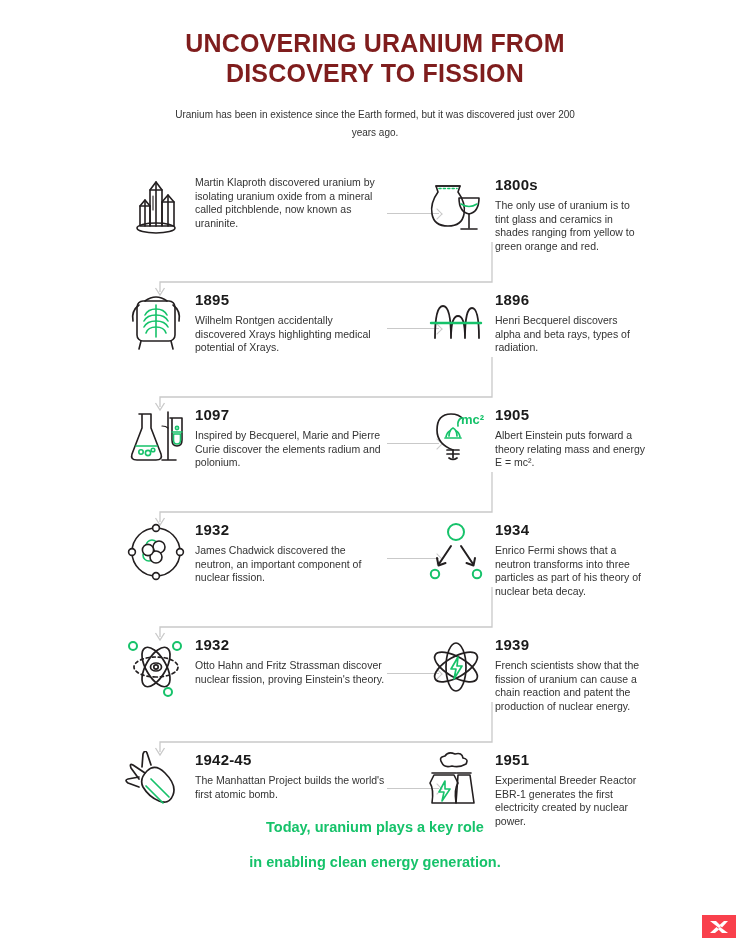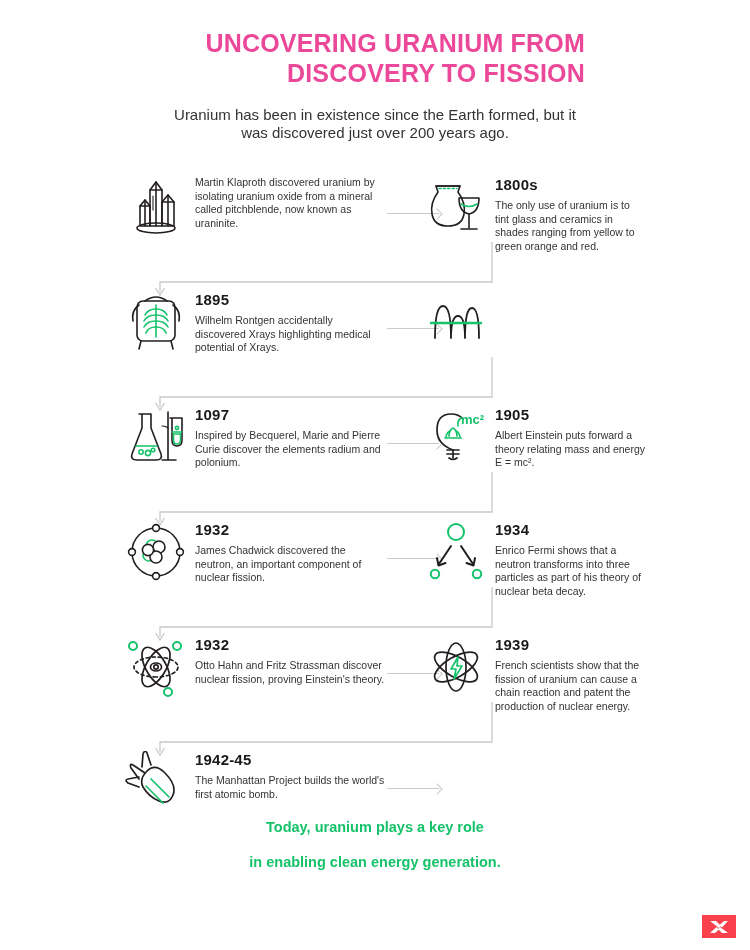--- a/index.html
+++ b/index.html
@@ -11,26 +11,26 @@
     position:relative;
     overflow:hidden;
   }
   .page{position:relative;width:750px;height:950px;}
 
   
   .header{padding-top:28px;text-align:center;}
   .title{
     font-size:25px;line-height:30px;
     font-weight:bold;letter-spacing:0.2px;
-    color:#ec4899;margin:0 auto;
-    width:420px;text-transform:uppercase;text-align:right;
+    color:#7f1d1d;margin:0 auto;
+    width:420px;text-transform:uppercase;
   }
   .subtitle{
     margin:18px auto 14px auto;width:420px;
-    font-size:15px;line-height:18px;color:#333333;
+    font-size:10px;line-height:18px;color:#333333;
   }
 
   
   .timeline{position:relative;margin-top:30px;}
   .row{
     position:relative;
     display:flex;
     align-items:flex-start;
     height:115px;
   }
@@ -180,20 +180,24 @@
           <span class="ln"></span>
             <span class="hd"></span>
         </div>
       </div>
       <div class="cell right">
         <div class="icon-box">
           <svg width="58" height="56" viewBox="0 0 58 56" fill="none" stroke="#231f20" stroke-width="1.8" stroke-linejoin="round" stroke-linecap="round">
             <path d="M8 44 Q8 12 16 12 Q24 12 24 44 Q24 22 31 22 Q38 22 38 44 Q38 14 45 14 Q52 14 52 44"></path>
             <path d="M4 29 L54 29" stroke="#16c26a" stroke-width="2.4"></path>
           </svg>
+        </div>
+        <div class="txt">
+          <div class="year">1896</div>
+          <p class="desc">Henri Becquerel discovers alpha and beta rays, types of radiation.</p>
         </div>
       </div>
       <svg class="elbow" viewBox="0 0 348 60">
         <path d="M340 0 L340 40 L8 40 L8 50" fill="none" stroke="#c9c9c9" stroke-width="1.3"></path>
         <path d="M3.5 46 L8 53 L12.5 46" fill="none" stroke="#c9c9c9" stroke-width="1.3"></path>
       </svg>
     </div>
 
     <div class="row">
       <div class="cell left">
@@ -353,20 +357,36 @@
         </div>
         <div class="txt">
           <div class="year">1942-45</div>
           <p class="desc">The Manhattan Project builds the world's first atomic bomb.</p>
         </div>
         <div class="harrow" style="left:262px;">
           <span class="ln"></span>
             <span class="hd"></span>
         </div>
       </div>
+      <div class="cell right">
+        <div class="icon-box">
+          <svg width="60" height="62" viewBox="0 0 60 62" fill="none" stroke="#231f20" stroke-width="1.6" stroke-linejoin="round" stroke-linecap="round">
+            <path d="M16 12 Q12 6 19 5 Q22 0 29 3 Q36 1 37 7 Q43 8 40 13 Q33 17 26 15 Q18 17 16 12 Z"></path>
+            <path d="M32 24 L44 24 L48 52 L30 52 Z"></path>
+            <path d="M8 24 L28 24 L32 32 Q28 38 30 52 L6 52 Q8 38 4 32 Z"></path>
+            <path d="M6 22 L30 22"></path>
+            <path d="M31 22 L45 22"></path>
+            <path d="M19 30 L13 41 L18 41 L16 50 L24 38 L19 38 Z" stroke="#16c26a"></path>
+          </svg>
+        </div>
+        <div class="txt">
+          <div class="year">1951</div>
+          <p class="desc">Experimental Breeder Reactor EBR-1 generates the first electricity created by nuclear power.</p>
+        </div>
+      </div>
     </div>
 
   </div>
 
   <div class="footer">
     <p>Today, uranium plays a key role</p>
     <p>in enabling clean energy generation.</p>
   </div>
 
   <div class="logo">

